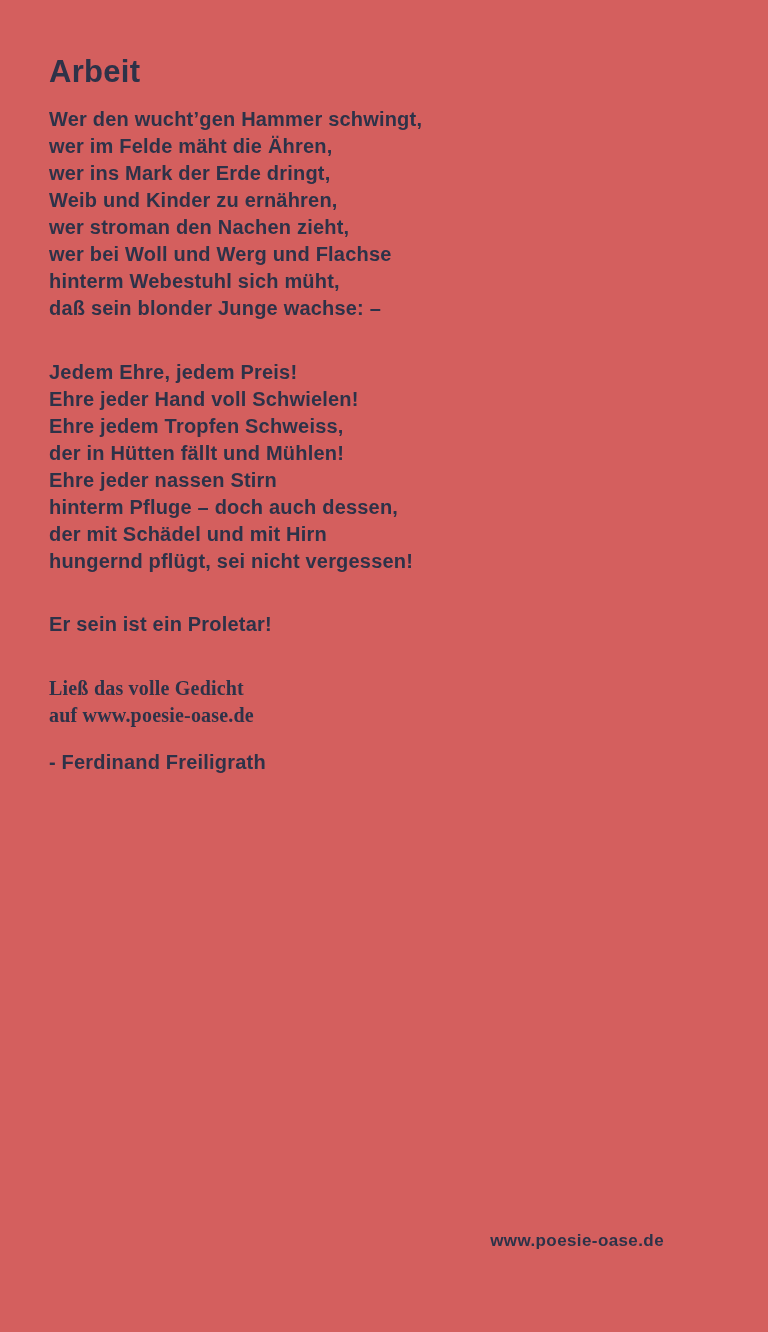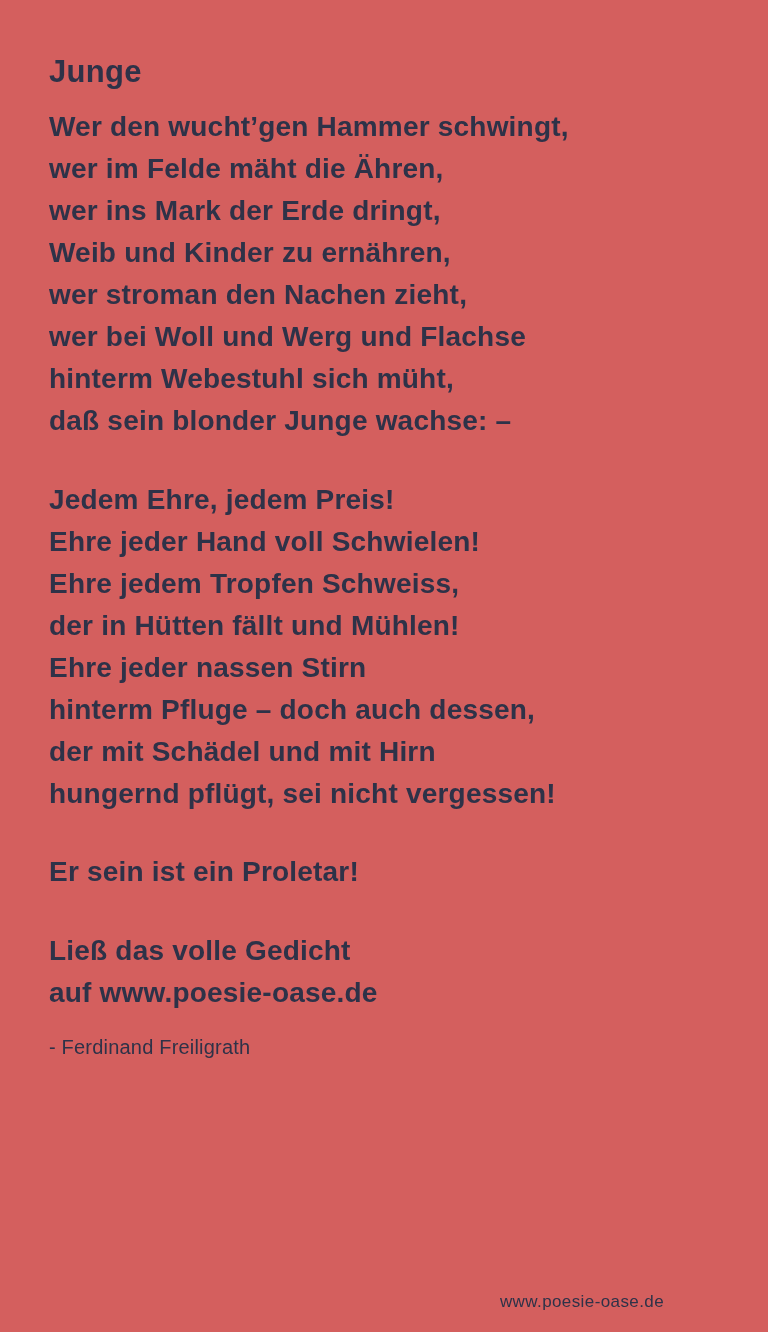--- a/index.html
+++ b/index.html
@@ -28,50 +28,51 @@
   }
   .title {
     margin: 0 0 12px 0;
     font-size: 31px;
     line-height: 44px;
     font-weight: 700;
     letter-spacing: 0.3px;
   }
   .poem-body .stanza {
     margin: 0 0 36.5px 0;
-    font-size: 28px;
-    line-height: 42px;
+    font-size: 20px;
+    line-height: 27px;
     font-weight: 700;
     letter-spacing: 0.2px;
   }
   .poem-body .stanza:last-child {
     margin-bottom: 0;
+    font-family: Liberation Serif, serif;
   }
   .attribution {
     margin-top: 20px;
     font-size: 20px;
     line-height: 26px;
-    font-weight: 400;
+    font-weight: 700;
     letter-spacing: 0.2px;
   }
   .watermark {
     position: absolute;
-    top: 1291px;
+    top: 1230px;
     right: 104px;
     font-size: 17px;
     line-height: 22px;
-    font-weight: 400;
+    font-weight: 700;
     letter-spacing: 0.4px;
   }
 </style>
 </head>
 <body>
 
 <div class="page">
-  <h1 class="title">Junge</h1>
+  <h1 class="title">Arbeit</h1>
 
   <div class="poem-body">
 
   <p class="stanza">Wer den wucht’gen Hammer schwingt,<br>wer im Felde mäht die Ähren,<br>wer ins Mark der Erde dringt,<br>Weib und Kinder zu ernähren,<br>wer stroman den Nachen zieht,<br>wer bei Woll und Werg und Flachse<br>hinterm Webestuhl sich müht,<br>daß sein blonder Junge wachse: –</p>
       <p class="stanza">Jedem Ehre, jedem Preis!<br>Ehre jeder Hand voll Schwielen!<br>Ehre jedem Tropfen Schweiss,<br>der in Hütten fällt und Mühlen!<br>Ehre jeder nassen Stirn<br>hinterm Pfluge – doch auch dessen,<br>der mit Schädel und mit Hirn<br>hungernd pflügt, sei nicht vergessen!</p>
       <p class="stanza">Er sein ist ein Proletar!</p>
       <p class="stanza">Ließ das volle Gedicht<br>auf www.poesie-oase.de</p>
     </div>
 
   <div class="attribution">- Ferdinand Freiligrath</div>

